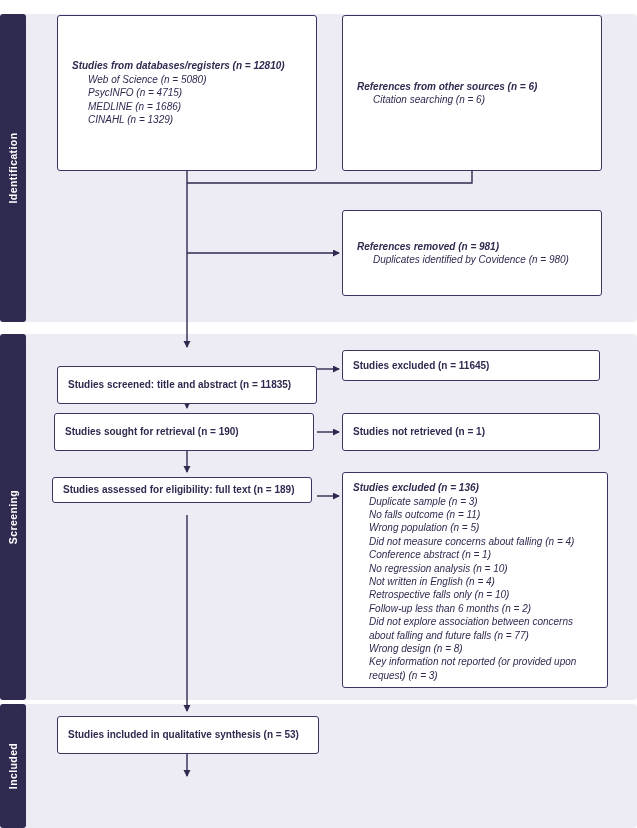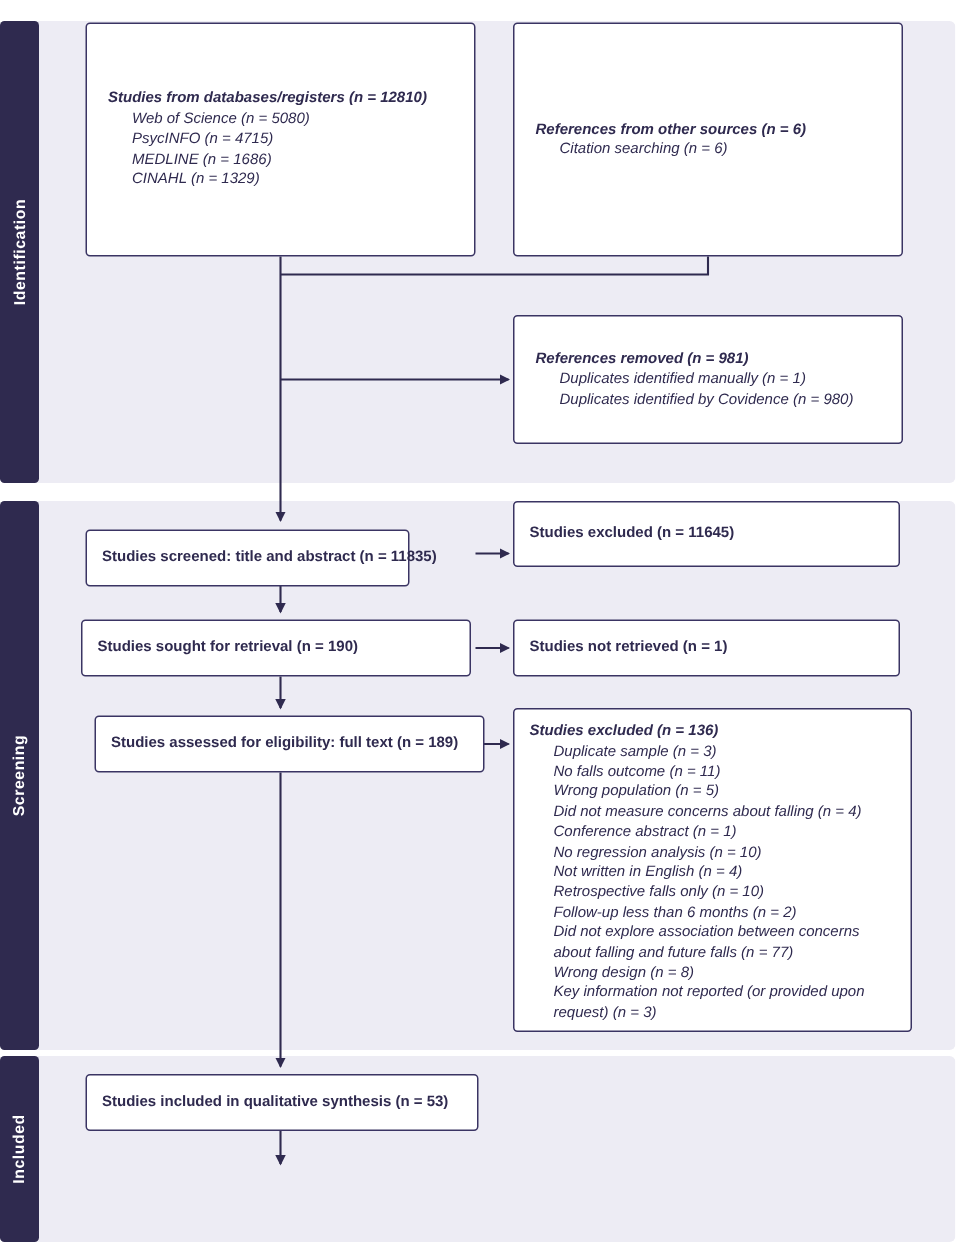--- a/index.html
+++ b/index.html
@@ -85,39 +85,38 @@
     <div class="item">CINAHL (n = 1329)</div>
   </div>
 
   <div class="box vc ind-16" style="left:342px;top:15px;width:260px;height:156px">
     <div class="title" style="padding-left:6px">References from other sources (n = 6)</div>
     <div class="item">Citation searching (n = 6)</div>
   </div>
 
   <div class="box vc ind-16" style="left:342px;top:210px;width:260px;height:86px">
     <div class="title" style="padding-left:6px">References removed (n = 981)</div>
-    <div class="item">Duplicates identified manually (n = 1)</div>
     <div class="item">Duplicates identified by Covidence (n = 980)</div>
   </div>
 
-  <div class="box single" style="left:57px;top:353px;width:216px;height:38px">
+  <div class="box single" style="left:57px;top:366px;width:260px;height:38px">
     <div class="title">Studies screened: title and abstract (n = 11835)</div>
   </div>
-  <div class="box single" style="left:342px;top:334px;width:258px;height:44px">
+  <div class="box single" style="left:342px;top:350px;width:258px;height:31px">
     <div class="title">Studies excluded (n = 11645)</div>
   </div>
 
   <div class="box single" style="left:54px;top:413px;width:260px;height:38px">
     <div class="title">Studies sought for retrieval (n = 190)</div>
   </div>
   <div class="box single" style="left:342px;top:413px;width:258px;height:38px">
     <div class="title">Studies not retrieved (n = 1)</div>
   </div>
 
-  <div class="box single" style="left:63px;top:477px;width:260px;height:38px">
+  <div class="box single" style="left:52px;top:477px;width:260px;height:26px">
     <div class="title">Studies assessed for eligibility: full text (n = 189)</div>
   </div>
 
   <div class="box vc ind-tall" style="left:342px;top:472px;width:266px;height:216px">
     <div class="title">Studies excluded (n = 136)</div>
     <div class="item">Duplicate sample (n = 3)</div>
     <div class="item">No falls outcome (n = 11)</div>
     <div class="item">Wrong population (n = 5)</div>
     <div class="item">Did not measure concerns about falling (n = 4)</div>
     <div class="item">Conference abstract (n = 1)</div>

